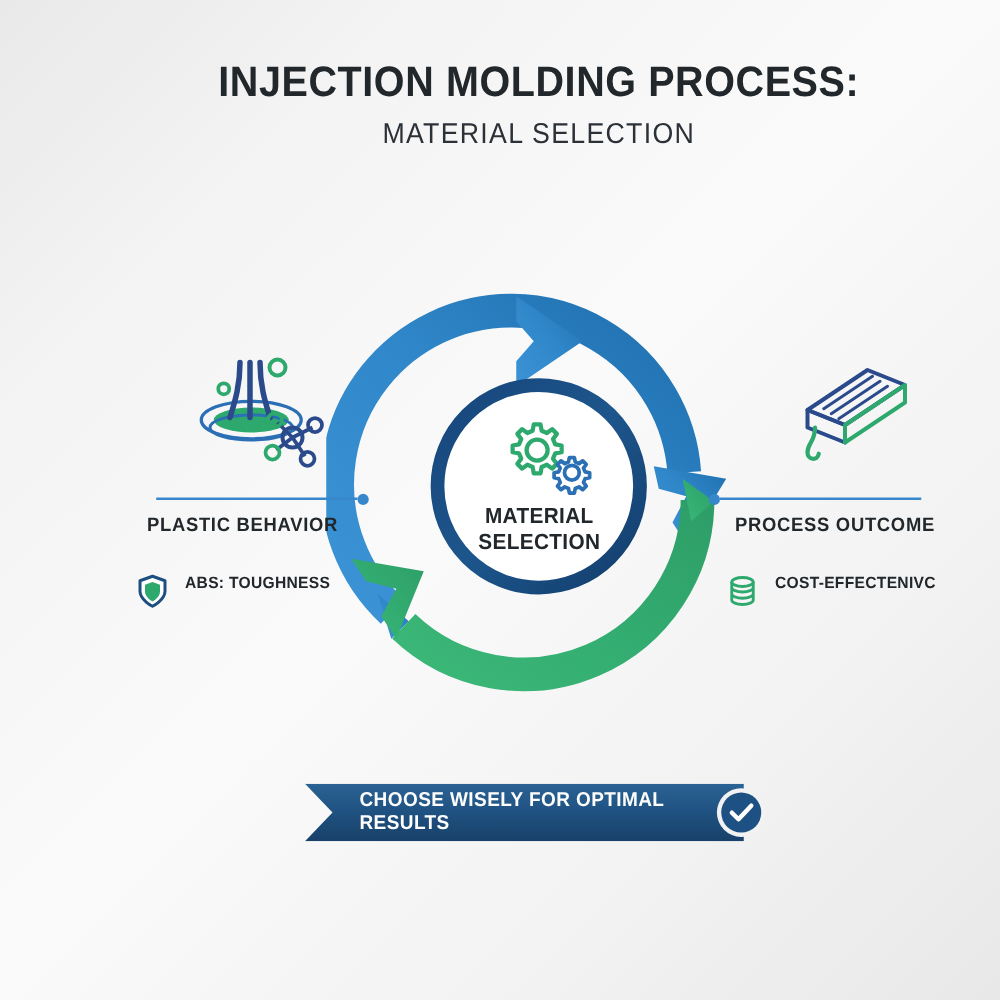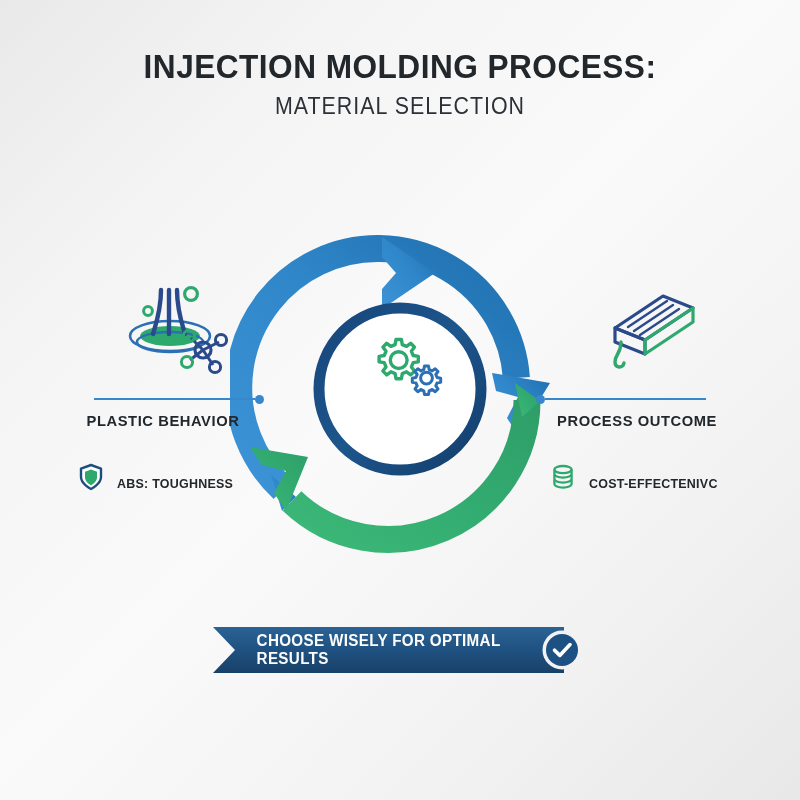--- a/index.html
+++ b/index.html
@@ -2,21 +2,21 @@
 <html><head>
 <meta charset="utf-8">
 <style>
   * { margin:0; padding:0; box-sizing:border-box; }
   html,body { width:800px; height:800px; }
   body {
     font-family: "Liberation Sans", sans-serif;
     background: linear-gradient(135deg,#e9e9ea 0%,#f4f4f5 22%,#fafafa 48%,#f2f2f3 76%,#e8e8e9 100%);
     position:relative; overflow:hidden;
   }
-  #stage { position:absolute; inset:0; }
+  #stage { position:absolute; inset:0;margin-left:31px; }
 
   
   .header { position:absolute; top:48px; left:0; width:800px; text-align:center; }
   .title {
     font-size:34px; font-weight:bold; letter-spacing:0.5px;
     color:#22272b; line-height:1.06;
     font-family:"Liberation Sans", sans-serif;
     transform:scaleX(0.93); transform-origin:center;
   }
   .subtitle {
@@ -58,21 +58,21 @@
     position:absolute; top:412px; width:250px; text-align:center;
     font-size:15.5px; font-weight:bold; letter-spacing:0.6px; color:#22272b;
     transform:scaleX(0.95);
   }
   .side-head.left  { left:38px; }
   .side-head.right { left:512px; }
 
   .bullets { position:absolute; top:458px; }
   .bullets.left  { left:78px; }
   .bullets.right { left:550px; }
-  .bullet { display:flex; align-items:flex-end; gap:13px; margin-bottom:16px; min-height:34px; }
+  .bullet { display:flex; align-items:flex-start; gap:13px; margin-bottom:16px; min-height:34px; }
   .bullet .bicon { width:26px; height:30px; flex:0 0 26px; display:flex; align-items:center; justify-content:center; }
   .bullet .btext {
     font-size:13px; font-weight:bold; letter-spacing:0.25px; color:#22272b;
     line-height:1.22; transform:scaleX(0.96); transform-origin:left center; white-space:pre-line;
   }
 
   
   .banner { position:absolute; left:213px; top:627px; width:375px; height:40px; }
   .banner-text {
     position:absolute; left:0; top:0; width:375px; height:46px;
@@ -140,20 +140,26 @@
           <circle cx="26.7" cy="27.1" r="8.4"></circle>
         </g>
         <g fill="none" stroke="#2b6fb5" stroke-width="3" stroke-linejoin="round">
           <path d="M52.5 33 l4 0 0.7 3.6 3 1.3 3 -2.2 2.8 2.8 -2.2 3 1.3 3 3.6 0.7 0 4 -3.6 0.7 -1.3 3 2.2 3 -2.8 2.8 -3 -2.2 -3 1.3 -0.7 3.6 -4 0 -0.7 -3.6 -3 -1.3 -3 2.2 -2.8 -2.8 2.2 -3 -1.3 -3 -3.6 -0.7 0 -4 3.6 -0.7 1.3 -3 -2.2 -3 2.8 -2.8 3 2.2 3 -1.3 Z"></path>
           <circle cx="54.5" cy="45.1" r="5.9"></circle>
         </g>
       </g>
     </svg>
   </div>
 
+  <div class="core-label">
+    <div class="ctext">
+      <div>MATERIAL</div>
+      <div>SELECTION</div>
+    </div>
+  </div>
 
   <div class="side left">
     <div class="side-icon">
       <svg width="120" height="100" viewBox="0 0 120 100">
 
         <ellipse cx="55" cy="56" rx="30" ry="10" fill="#2ea96d"></ellipse>
         <ellipse cx="55" cy="56" rx="40" ry="15" fill="none" stroke="#2b6fb5" stroke-width="2.6"></ellipse>
         <ellipse cx="55" cy="62" rx="33" ry="10" fill="none" stroke="#2b6fb5" stroke-width="2.4"></ellipse>
 
         <path d="M46 10 C46 30 41 44 38 54" fill="none" stroke="#2b4a8c" stroke-width="4.4" stroke-linecap="round"></path>

